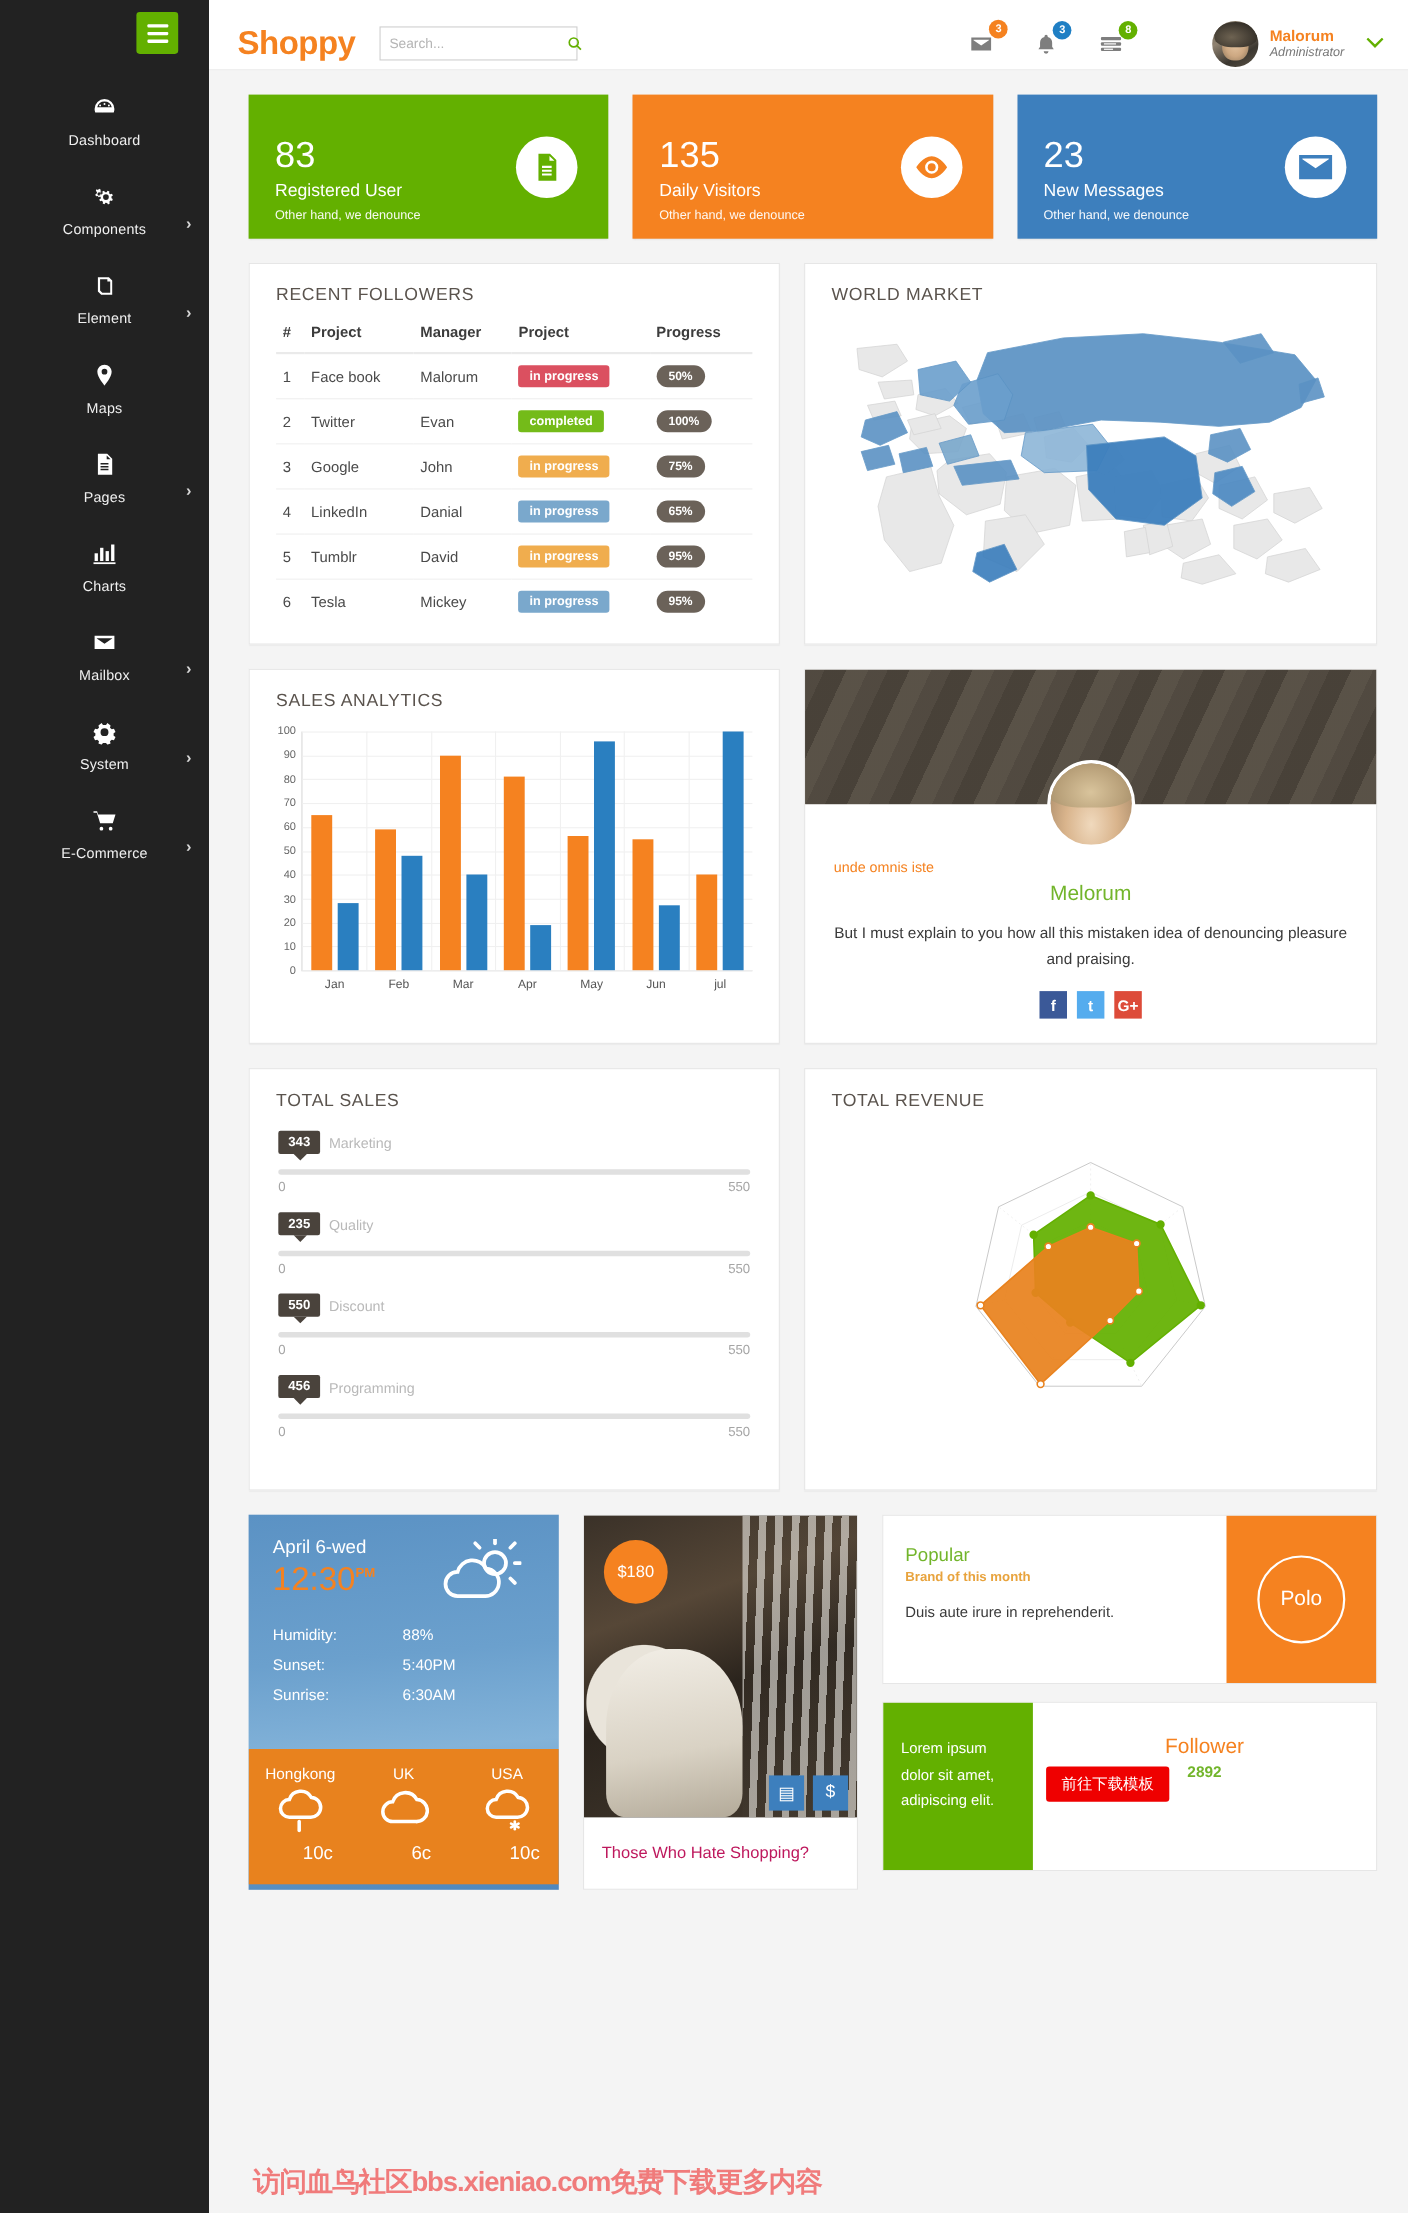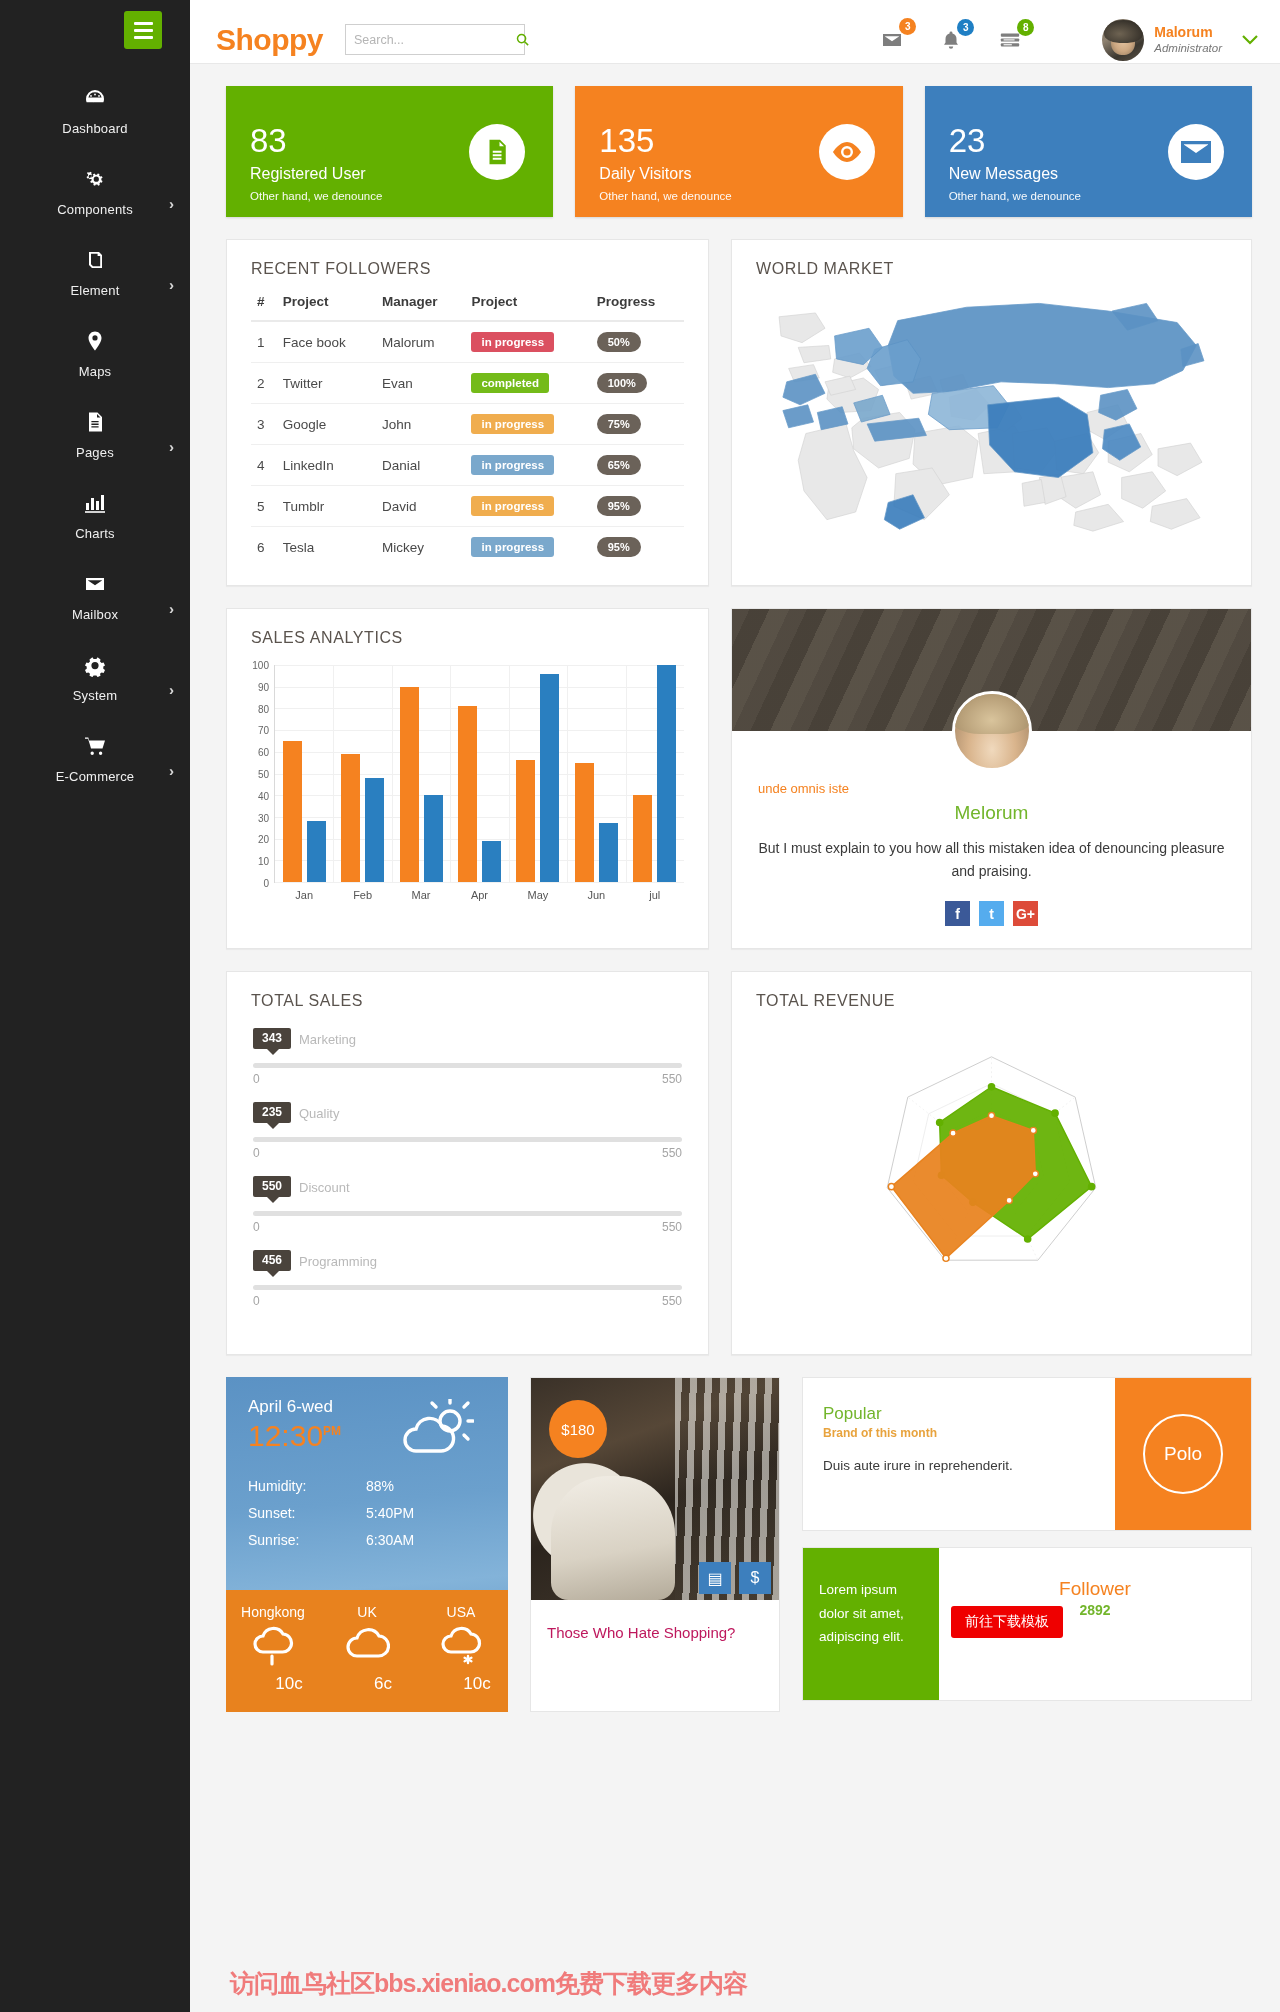--- a/index.html
+++ b/index.html
@@ -206,21 +206,21 @@
   .w-key { width: 118px; }
   .w-ico { position: absolute; right: 34px; top: 22px; }
   .w-cities { background: #e8821e; display: flex; padding: 14px 0 18px 0; }
   .w-city { flex: 1; text-align: center; color: #fff; }
   .w-city-name { font-size: 14px; margin-bottom: 6px; }
   .w-city-temp { font-size: 17px; margin-top: 2px; margin-left: 32px; }
 
   
   .shop-card { width: 250px; min-width: 250px; background: #fff; border: 1px solid #e6e6e6; }
   .shop-img {
-    height: 222px; position: relative; overflow: hidden;
+    height: 274px; position: relative; overflow: hidden;
     background:
       radial-gradient(circle at 22% 62%, #e9e4da 0 52px, transparent 53px),
       linear-gradient(160deg, #3a3128 0%, #564737 30%, #2b241d 55%, #443a2e 100%),
       #352d24;
   }
   .shop-img::before {
     content:''; position: absolute; right: 0; top: 0; width: 42%; height: 100%;
     background: repeating-linear-gradient(92deg, rgba(240,238,232,.82) 0 7px, rgba(70,62,52,.35) 7px 15px);
     opacity: .72;
   }

